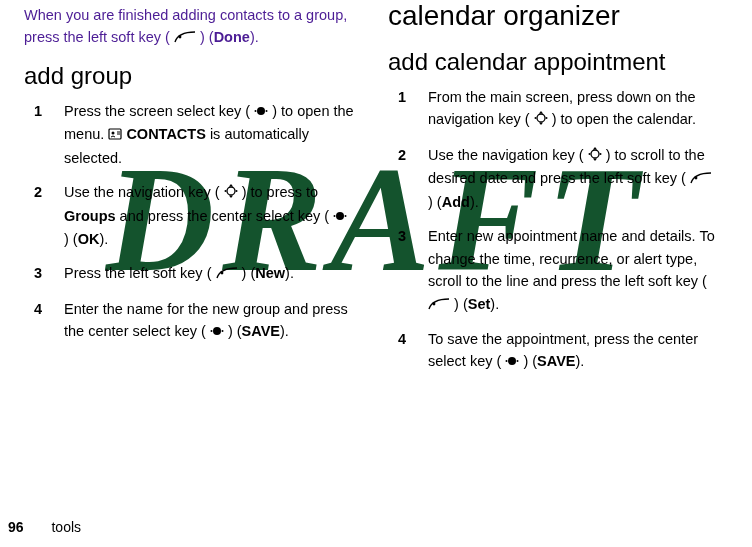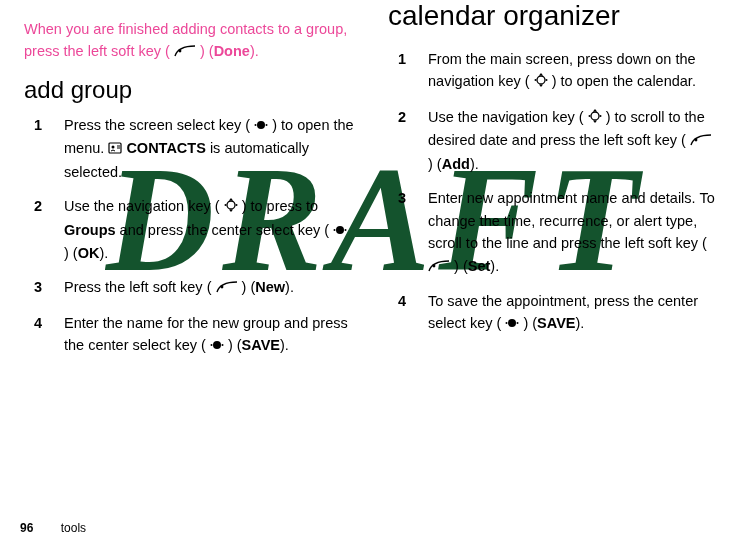--- a/index.html
+++ b/index.html
@@ -35,22 +35,22 @@
     box-sizing: border-box;
   }
   .col {
     width: 50%;
     padding: 0 12px;
     box-sizing: border-box;
   }
   .para {
     font-size: 14.5px;
     line-height: 1.55;
-    color: #ec4899;
-    margin: 18px 0 12px 0;
+    color: #4c1d95;
+    margin: 4px 0 12px 0;
   }
   .h2 {
     font-size: 24px;
     font-weight: normal;
     margin: 6px 0 8px 0;
   }
   .h1 {
     font-size: 28px;
     font-weight: normal;
     margin: 0 0 16px 0;
@@ -78,22 +78,22 @@
     font-size: 14.5px;
   }
   .bold { font-weight: bold; font-family: 'Arial Narrow', Arial, sans-serif; font-stretch: condensed; }
   .icon {
     display: inline-block;
     vertical-align: middle;
   }
   .footer {
     position: absolute;
     bottom: 12px;
-    left: 20px;
-    font-size: 12px;
+    left: 8px;
+    font-size: 14px;
   }
   .footer .pagenum {
     font-weight: bold;
     margin-right: 24px;
   }
 </style>
 </head>
 <body>
 
 <div class="watermark">DRAFT</div>
@@ -166,20 +166,21 @@
               <circle cx="1.5" cy="6" r="1" fill="#000"></circle>
               <circle cx="12.5" cy="6" r="1" fill="#000"></circle>
             </svg></span>
         <span>) (</span><span class="bold">SAVE</span><span>).</span>
       </li>
     </ol>
   </div>
 
   <div class="col">
     <div class="h1">calendar organizer</div>
+    <div class="h2">add calendar appointment</div>
 
     <ol class="steps">
       <li>
         <span>From the main screen, press down on the navigation key (</span>
         <span class="icon"><svg width="14" height="14" viewBox="0 0 14 14">
               <circle cx="7" cy="7" r="4" fill="none" stroke="#000" stroke-width="1.3"></circle>
               <circle cx="1.5" cy="7" r="1" fill="#000"></circle>
               <circle cx="12.5" cy="7" r="1" fill="#000"></circle>
               <polygon points="7,0 5,2.5 9,2.5" fill="#000"></polygon>
               <polygon points="7,14 5,11.5 9,11.5" fill="#000"></polygon>

